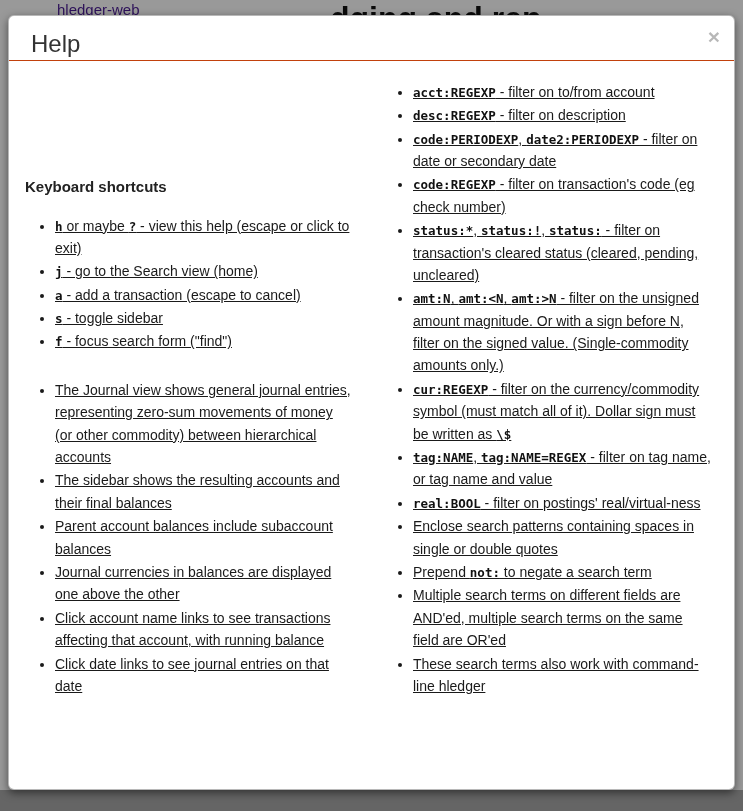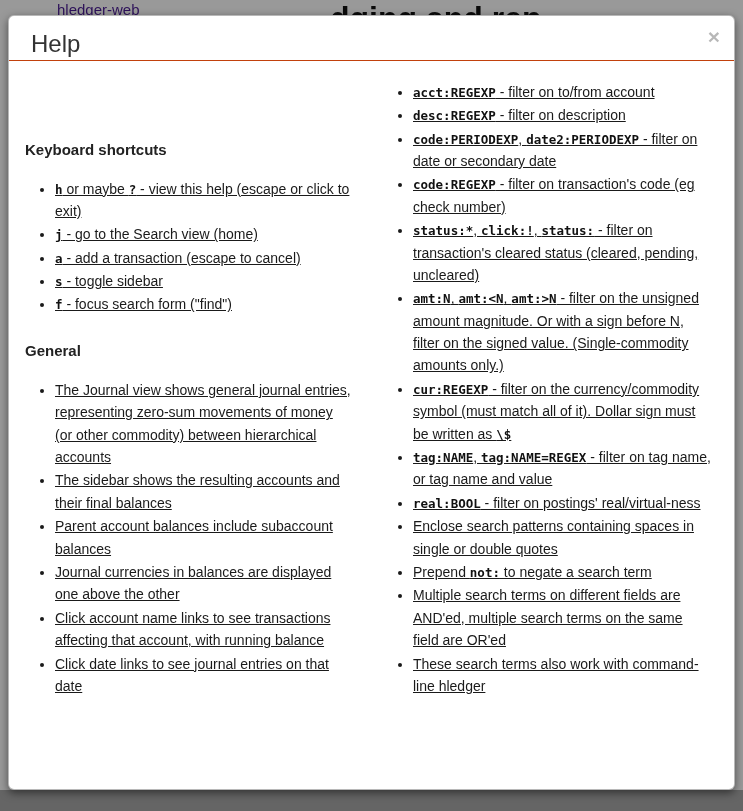--- a/index.html
+++ b/index.html
@@ -87,37 +87,36 @@
   <div class="modal-body">
     <div class="help-col">
         <h3>Keyboard shortcuts</h3>
         <ul>
           <li><code>h</code><span> or maybe </span><code>?</code><span> - view this help (escape or click to exit)</span></li>
           <li><code>j</code><span> - go to the Search view (home)</span></li>
           <li><code>a</code><span> - add a transaction (escape to cancel)</span></li>
           <li><code>s</code><span> - toggle sidebar</span></li>
           <li><code>f</code><span> - focus search form ("find")</span></li>
         </ul>
-        <h3>General</h3>
         <ul>
           <li><span>The Journal view shows general journal entries, representing zero-sum movements of money (or other commodity) between hierarchical accounts</span></li>
           <li><span>The sidebar shows the resulting accounts and their final balances</span></li>
           <li><span>Parent account balances include subaccount balances</span></li>
           <li><span>Journal currencies in balances are displayed one above the other</span></li>
           <li><span>Click account name links to see transactions affecting that account, with running balance</span></li>
           <li><span>Click date links to see journal entries on that date</span></li>
         </ul>
       </div>
     <div class="help-col">
         <ul>
           <li><code>acct:REGEXP</code><span> - filter on to/from account</span></li>
           <li><code>desc:REGEXP</code><span> - filter on description</span></li>
           <li><code>code:PERIODEXP</code><span>, </span><code>date2:PERIODEXP</code><span> - filter on date or secondary date</span></li>
           <li><code>code:REGEXP</code><span> - filter on transaction's code (eg check number)</span></li>
-          <li><code>status:*</code><span>, </span><code>click:!</code><span>, </span><code>status:</code><span> - filter on transaction's cleared status (cleared, pending, uncleared)</span></li>
+          <li><code>status:*</code><span>, </span><code>status:!</code><span>, </span><code>status:</code><span> - filter on transaction's cleared status (cleared, pending, uncleared)</span></li>
           <li><code>amt:N</code><span>, </span><code>amt:&lt;N</code><span>, </span><code>amt:&gt;N</code><span> - filter on the unsigned amount magnitude. Or with a sign before N, filter on the signed value. (Single-commodity amounts only.)</span></li>
           <li><code>cur:REGEXP</code><span> - filter on the currency/commodity symbol (must match all of it). Dollar sign must be written as </span><code>\$</code></li>
           <li><code>tag:NAME</code><span>, </span><code>tag:NAME=REGEX</code><span> - filter on tag name, or tag name and value</span></li>
           <li><code>real:BOOL</code><span> - filter on postings' real/virtual-ness</span></li>
           <li><span>Enclose search patterns containing spaces in single or double quotes</span></li>
           <li><span>Prepend </span><code>not:</code><span> to negate a search term</span></li>
           <li><span>Multiple search terms on different fields are AND'ed, multiple search terms on the same field are OR'ed</span></li>
           <li><span>These search terms also work with command-line hledger</span></li>
         </ul>
       </div>

